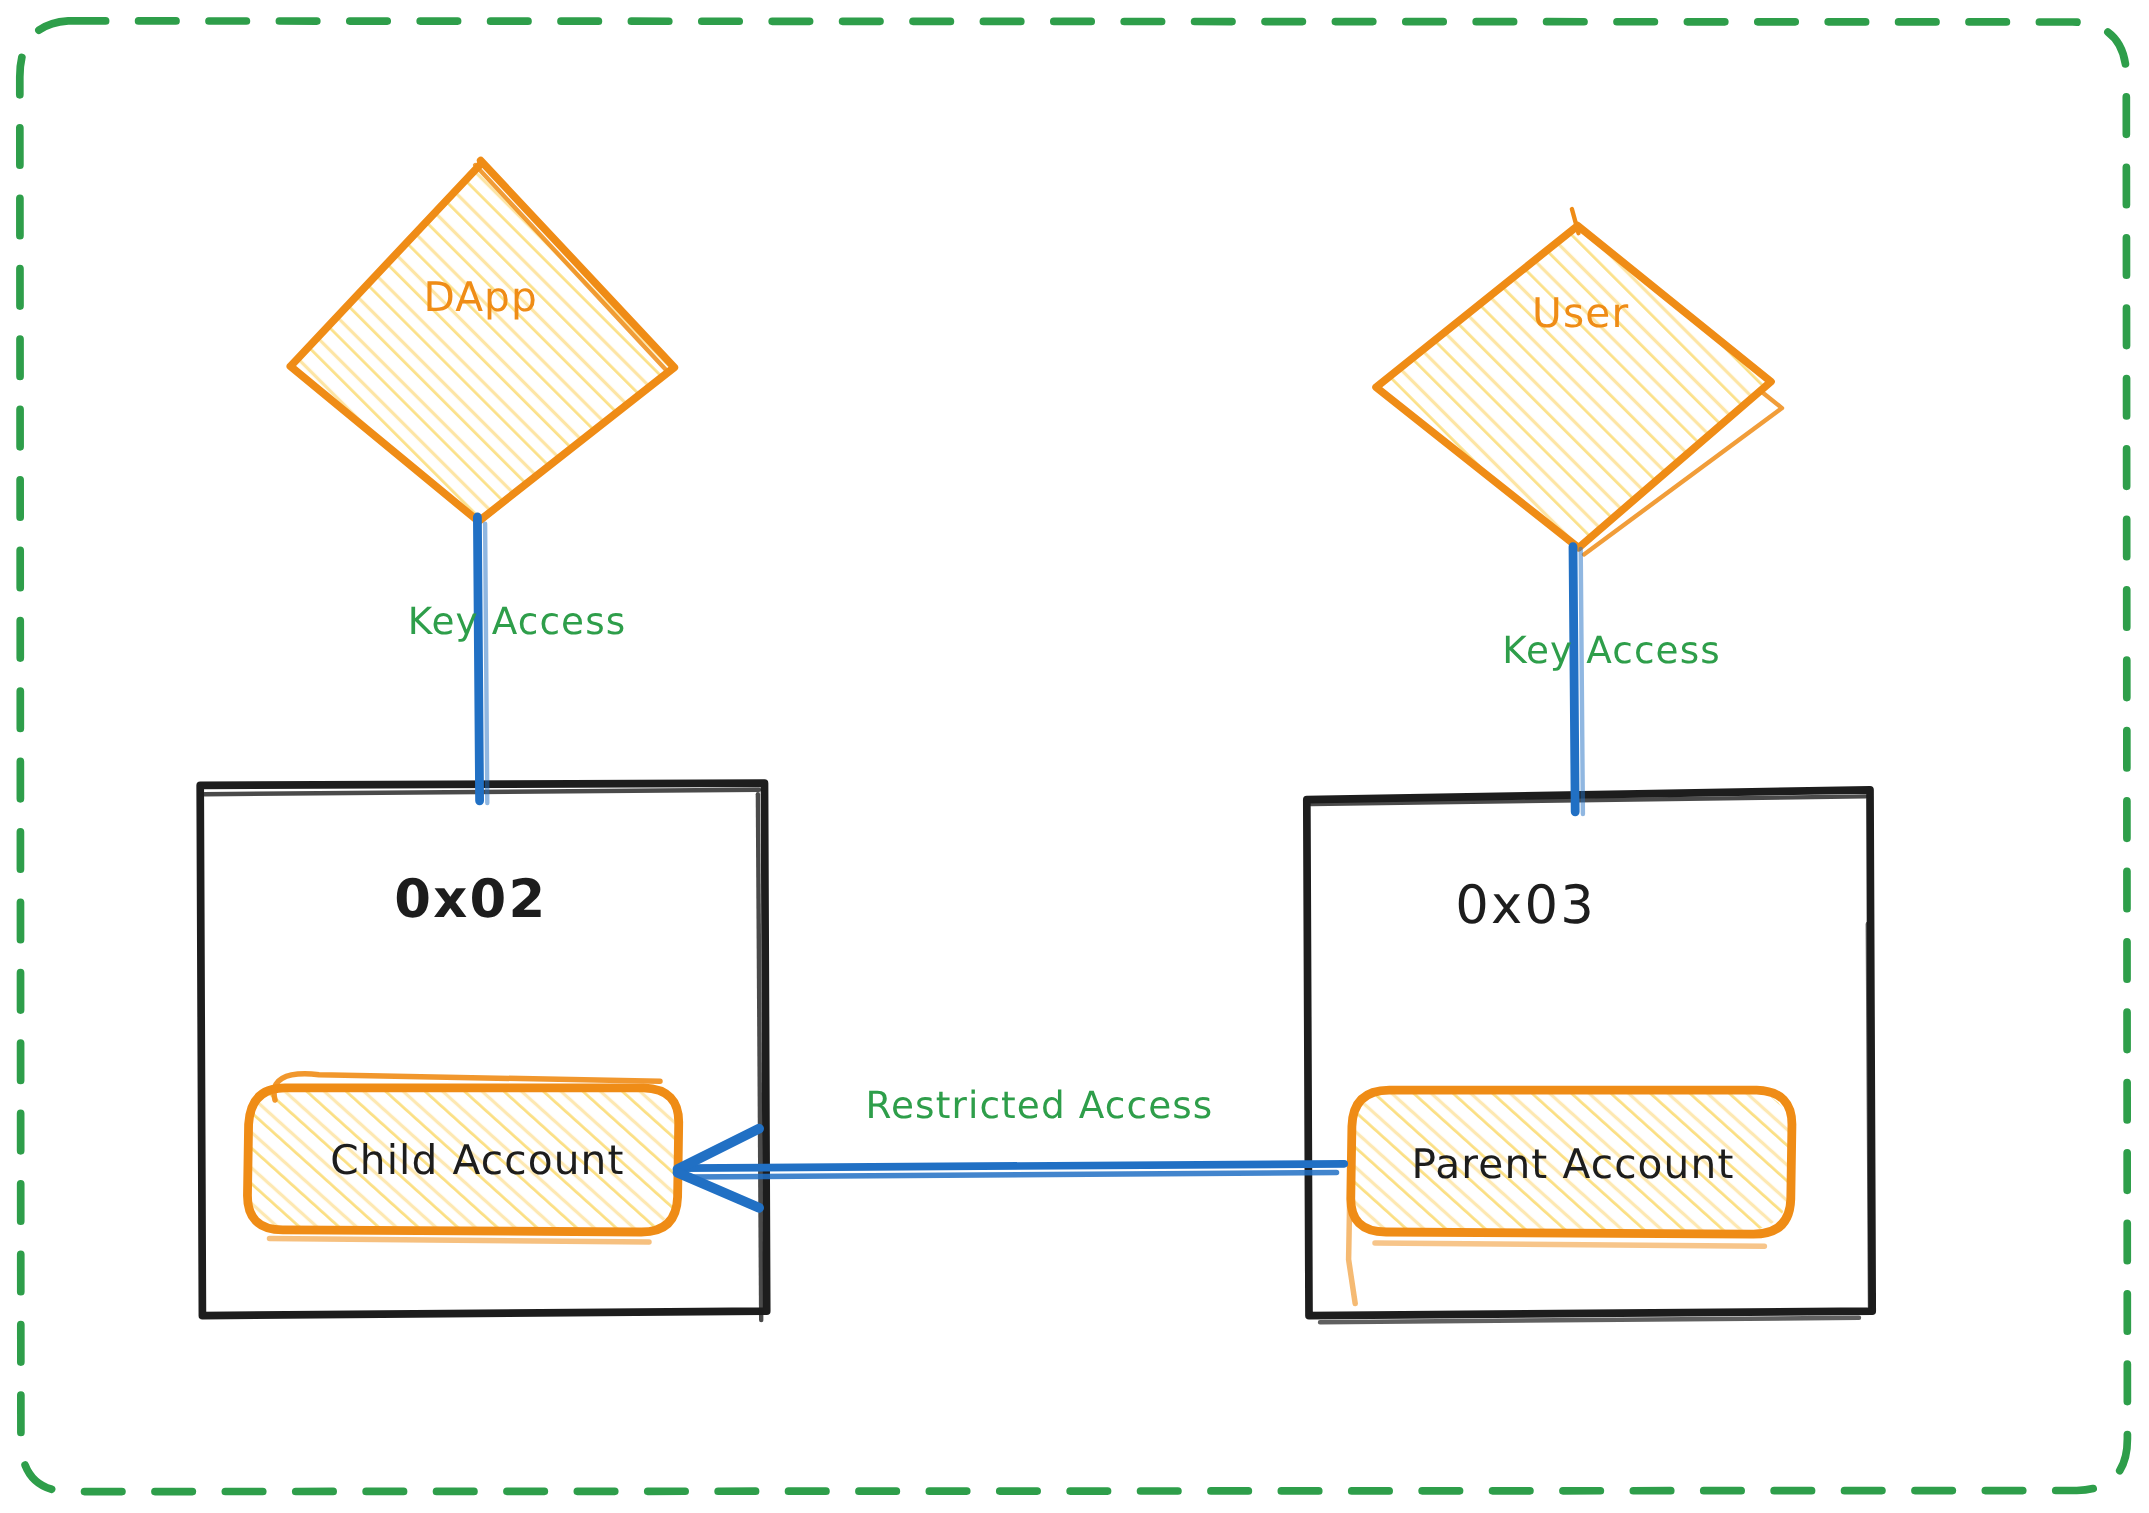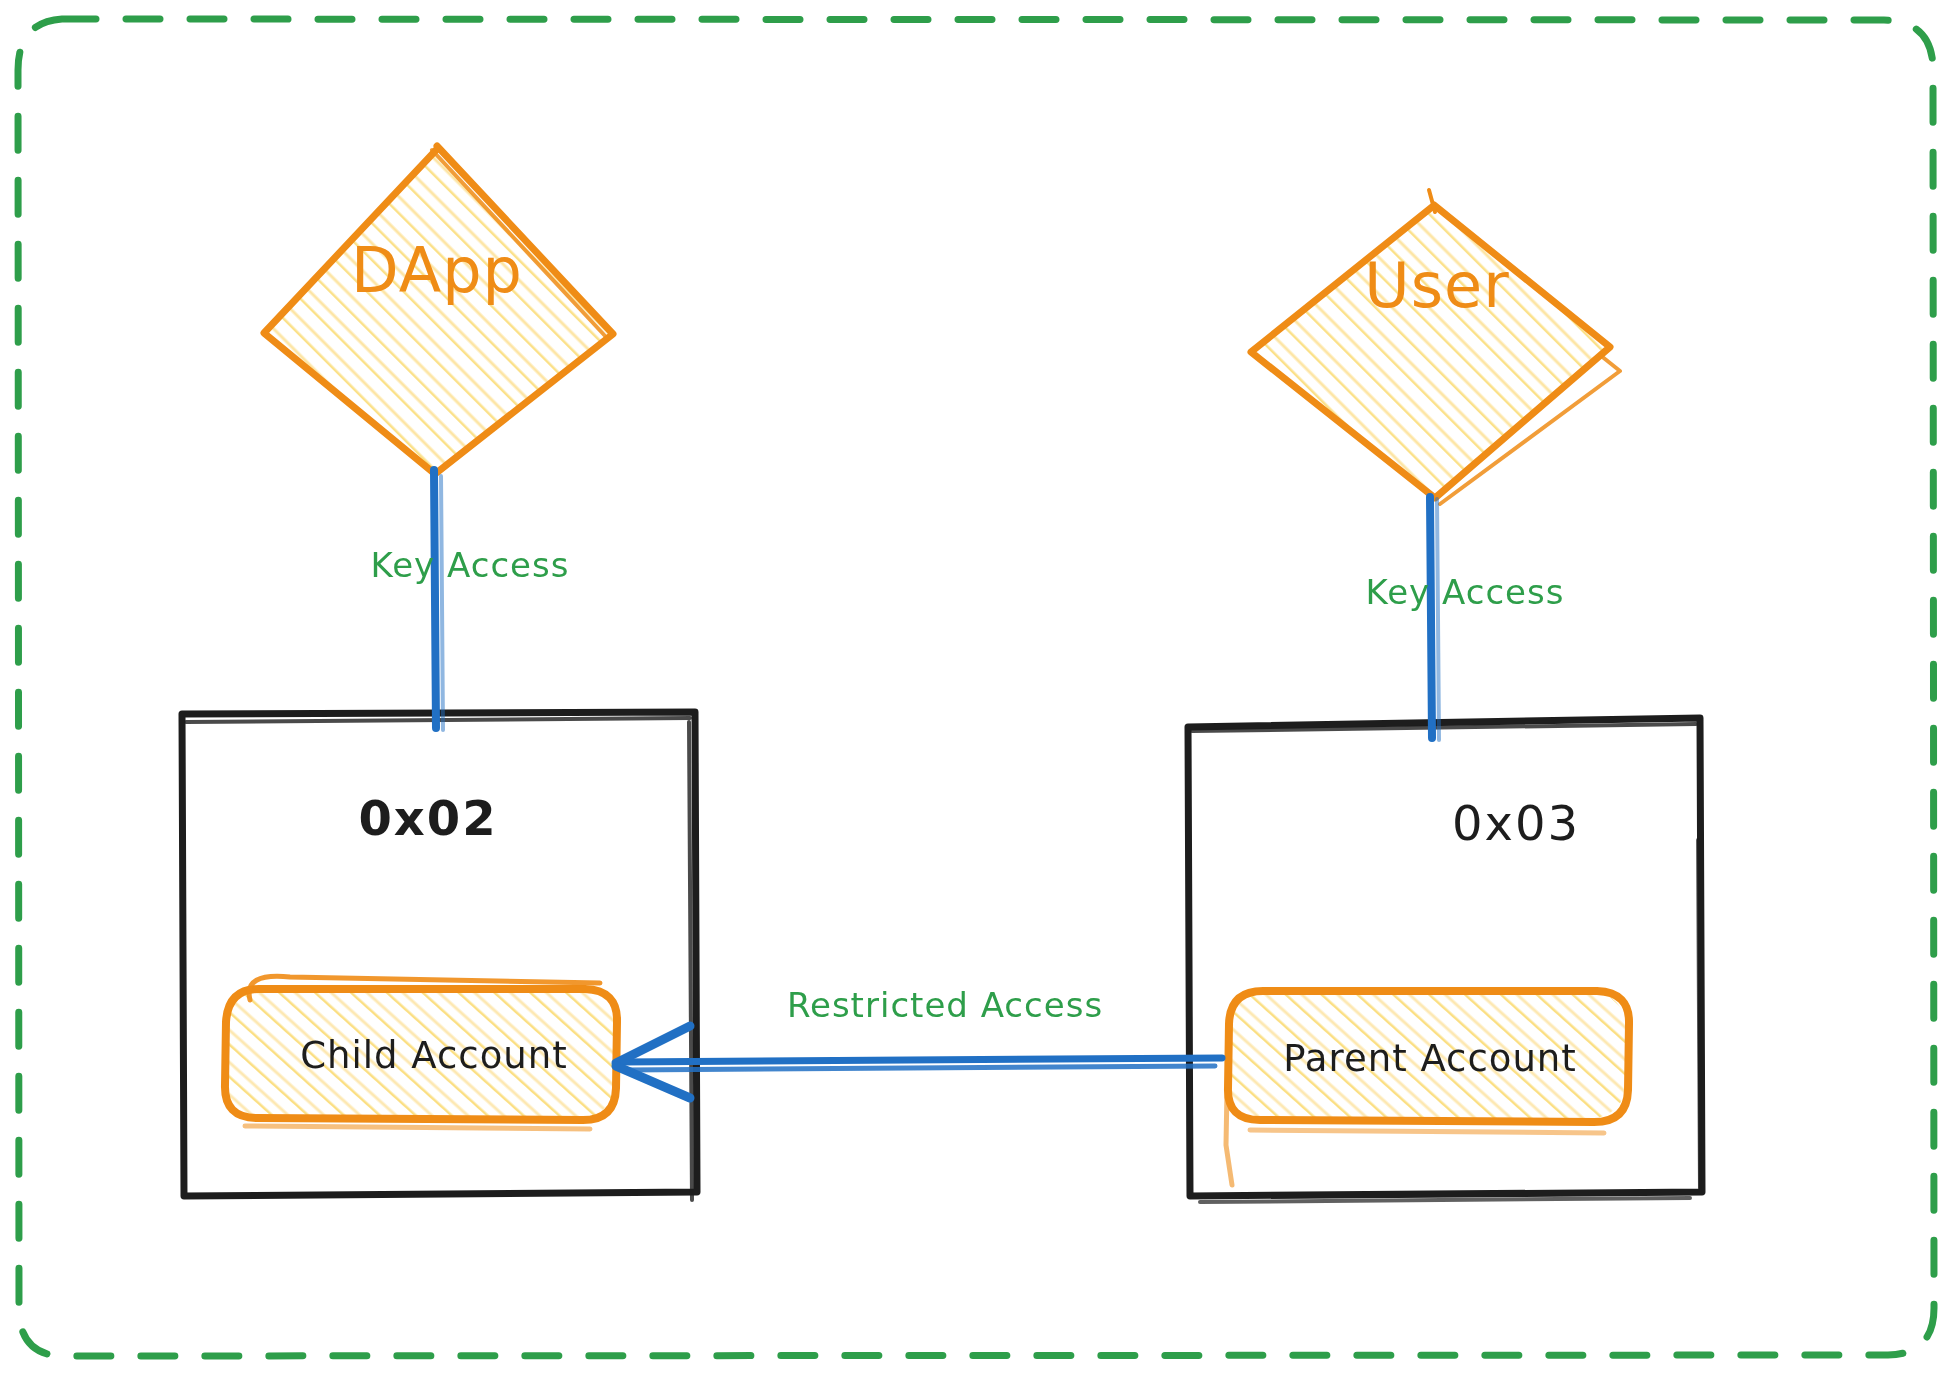--- a/index.html
+++ b/index.html
@@ -25,21 +25,21 @@
     height: 1375px;
   }
   .lbl {
     position: absolute;
     white-space: nowrap;
     font-family: "DejaVu Sans", sans-serif;
     pointer-events: none;
   }
   .lbl-node {
     color: #ef8c16;
-    font-size: 62px;
+    font-size: 37px;
     letter-spacing: 1px;
   }
   .lbl-addr {
     color: #1d1d1d;
     font-size: 48px;
     letter-spacing: 2px;
   }
   .lbl-acct {
     color: #1d1d1d;
     font-size: 37px;
@@ -139,21 +139,21 @@
   <div class="lbl lbl-node ctr" style="left:437px; top:270px;">DApp</div>
 
   <div class="lbl lbl-node ctr" style="left:1437px; top:285px;text-align:right;">User</div>
 
   <div class="lbl lbl-edge ctr" style="left:470px; top:565px;">Key Access</div>
 
   <div class="lbl lbl-edge ctr" style="left:1465px; top:592px;">Key Access</div>
 
   <div class="lbl lbl-addr ctr" style="left:428px; top:818px;font-weight:bold;">0x02</div>
 
-  <div class="lbl lbl-addr ctr" style="left:1516px; top:823px;">0x03</div>
+  <div class="lbl lbl-addr ctr" style="left:1387px; top:823px;">0x03</div>
 
   <div class="lbl lbl-acct ctr" style="left:434px; top:1055px;">Child Account</div>
 
   <div class="lbl lbl-acct ctr" style="left:1430px; top:1058px;">Parent Account</div>
 
   <div class="lbl lbl-edge ctr" style="left:945px; top:1005px;">Restricted Access</div>
 
 </div>
 
 </body></html>

